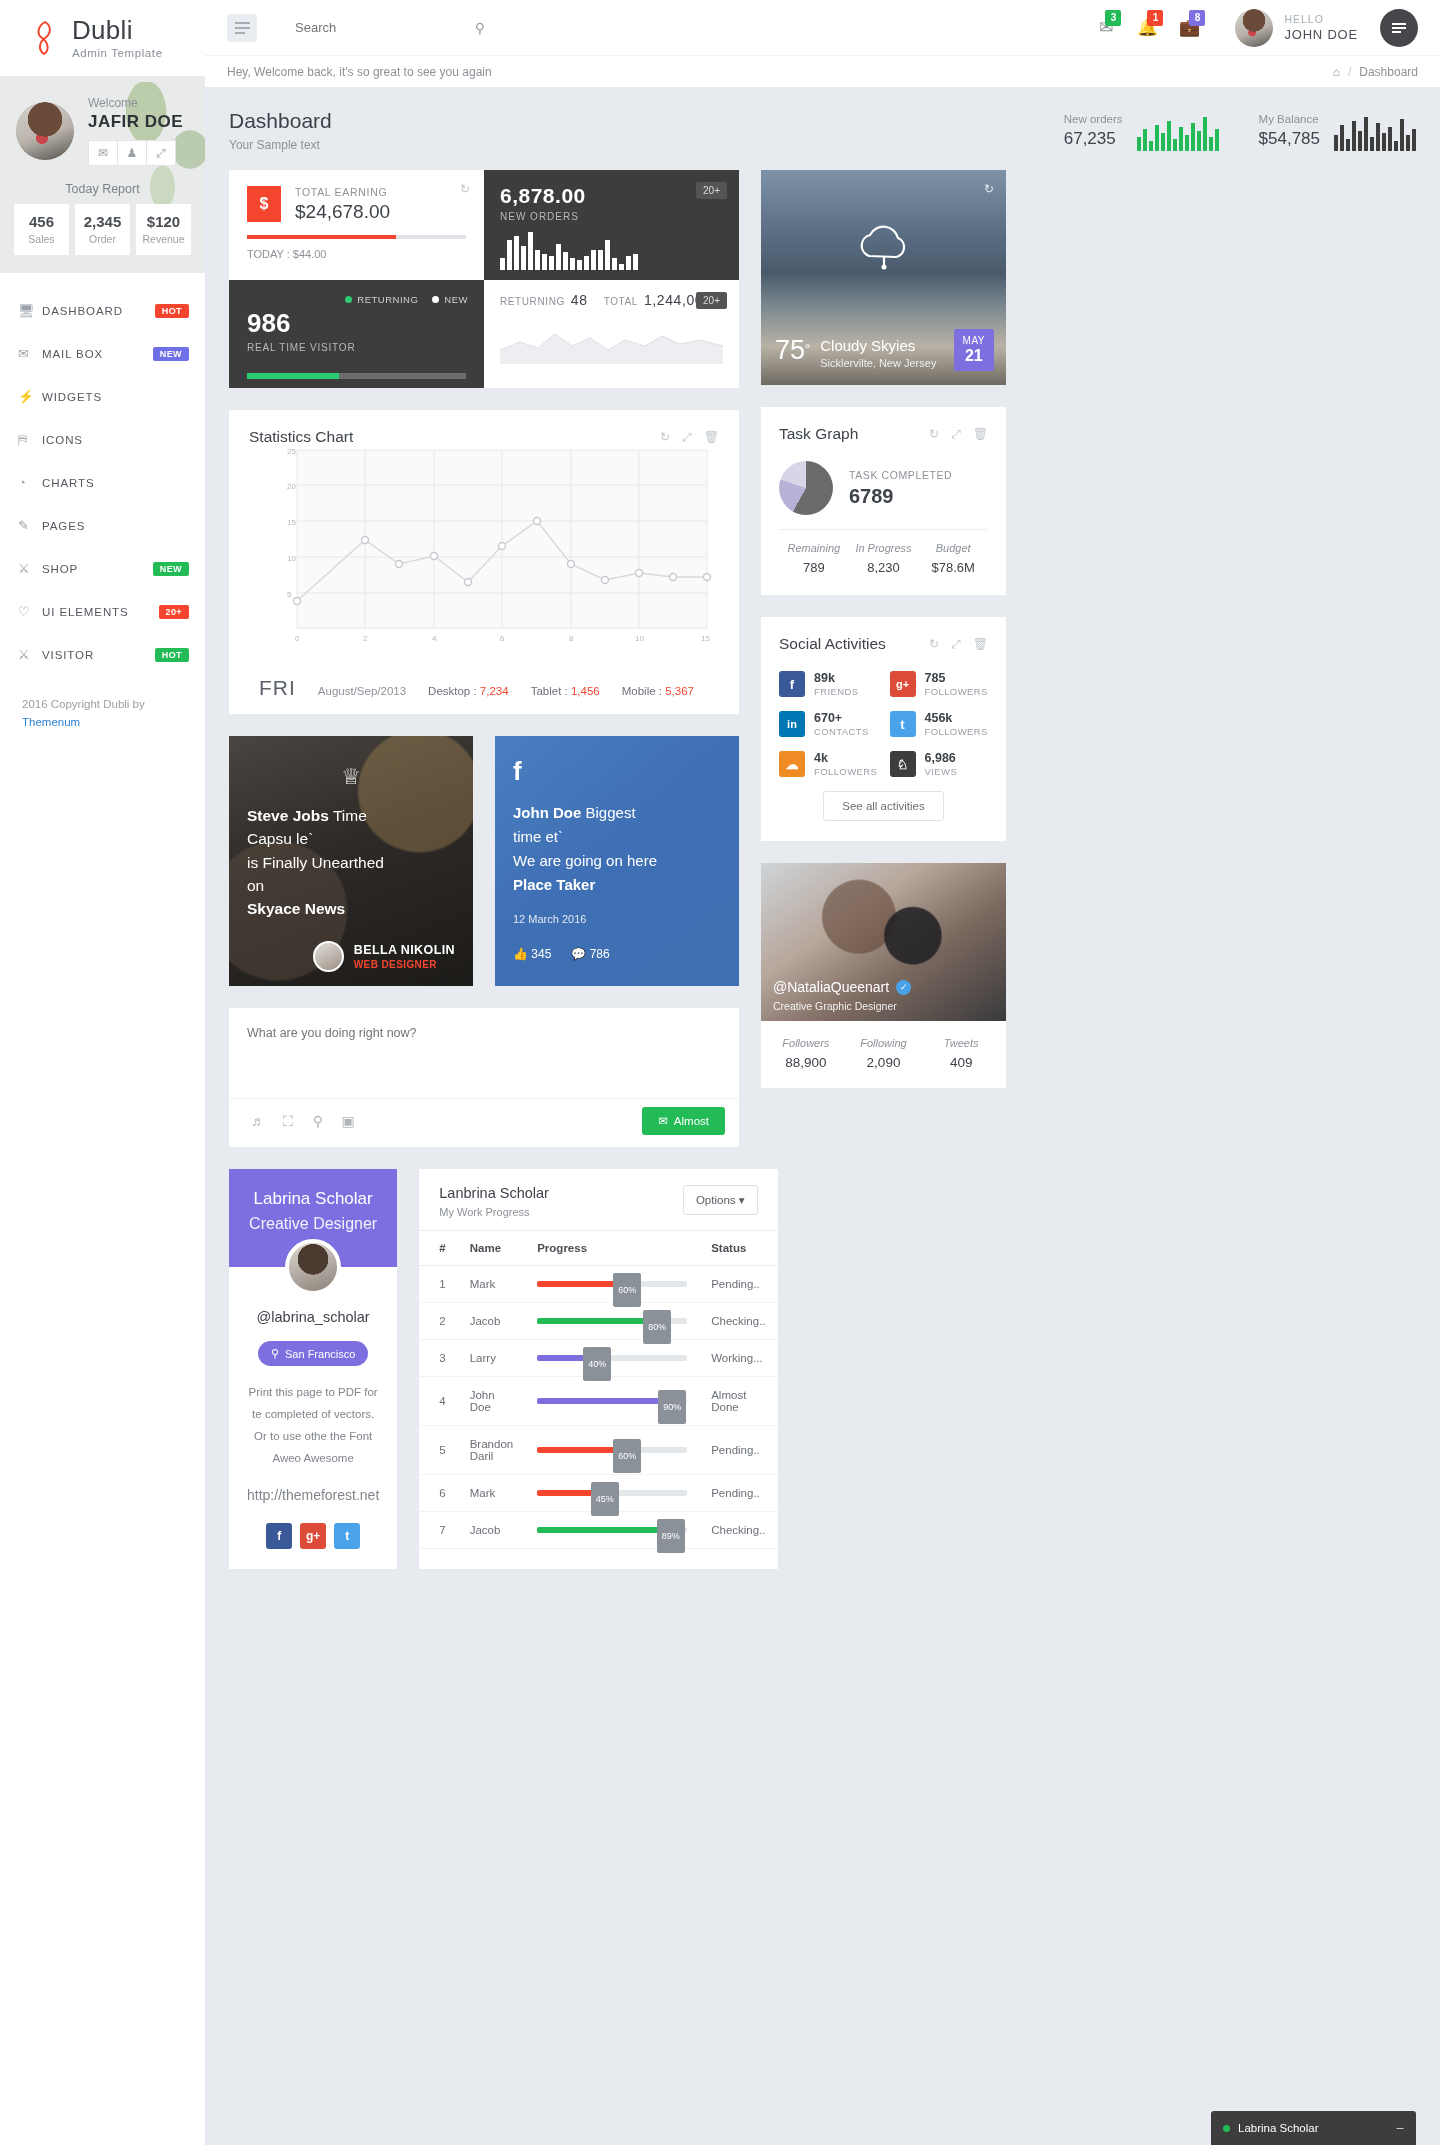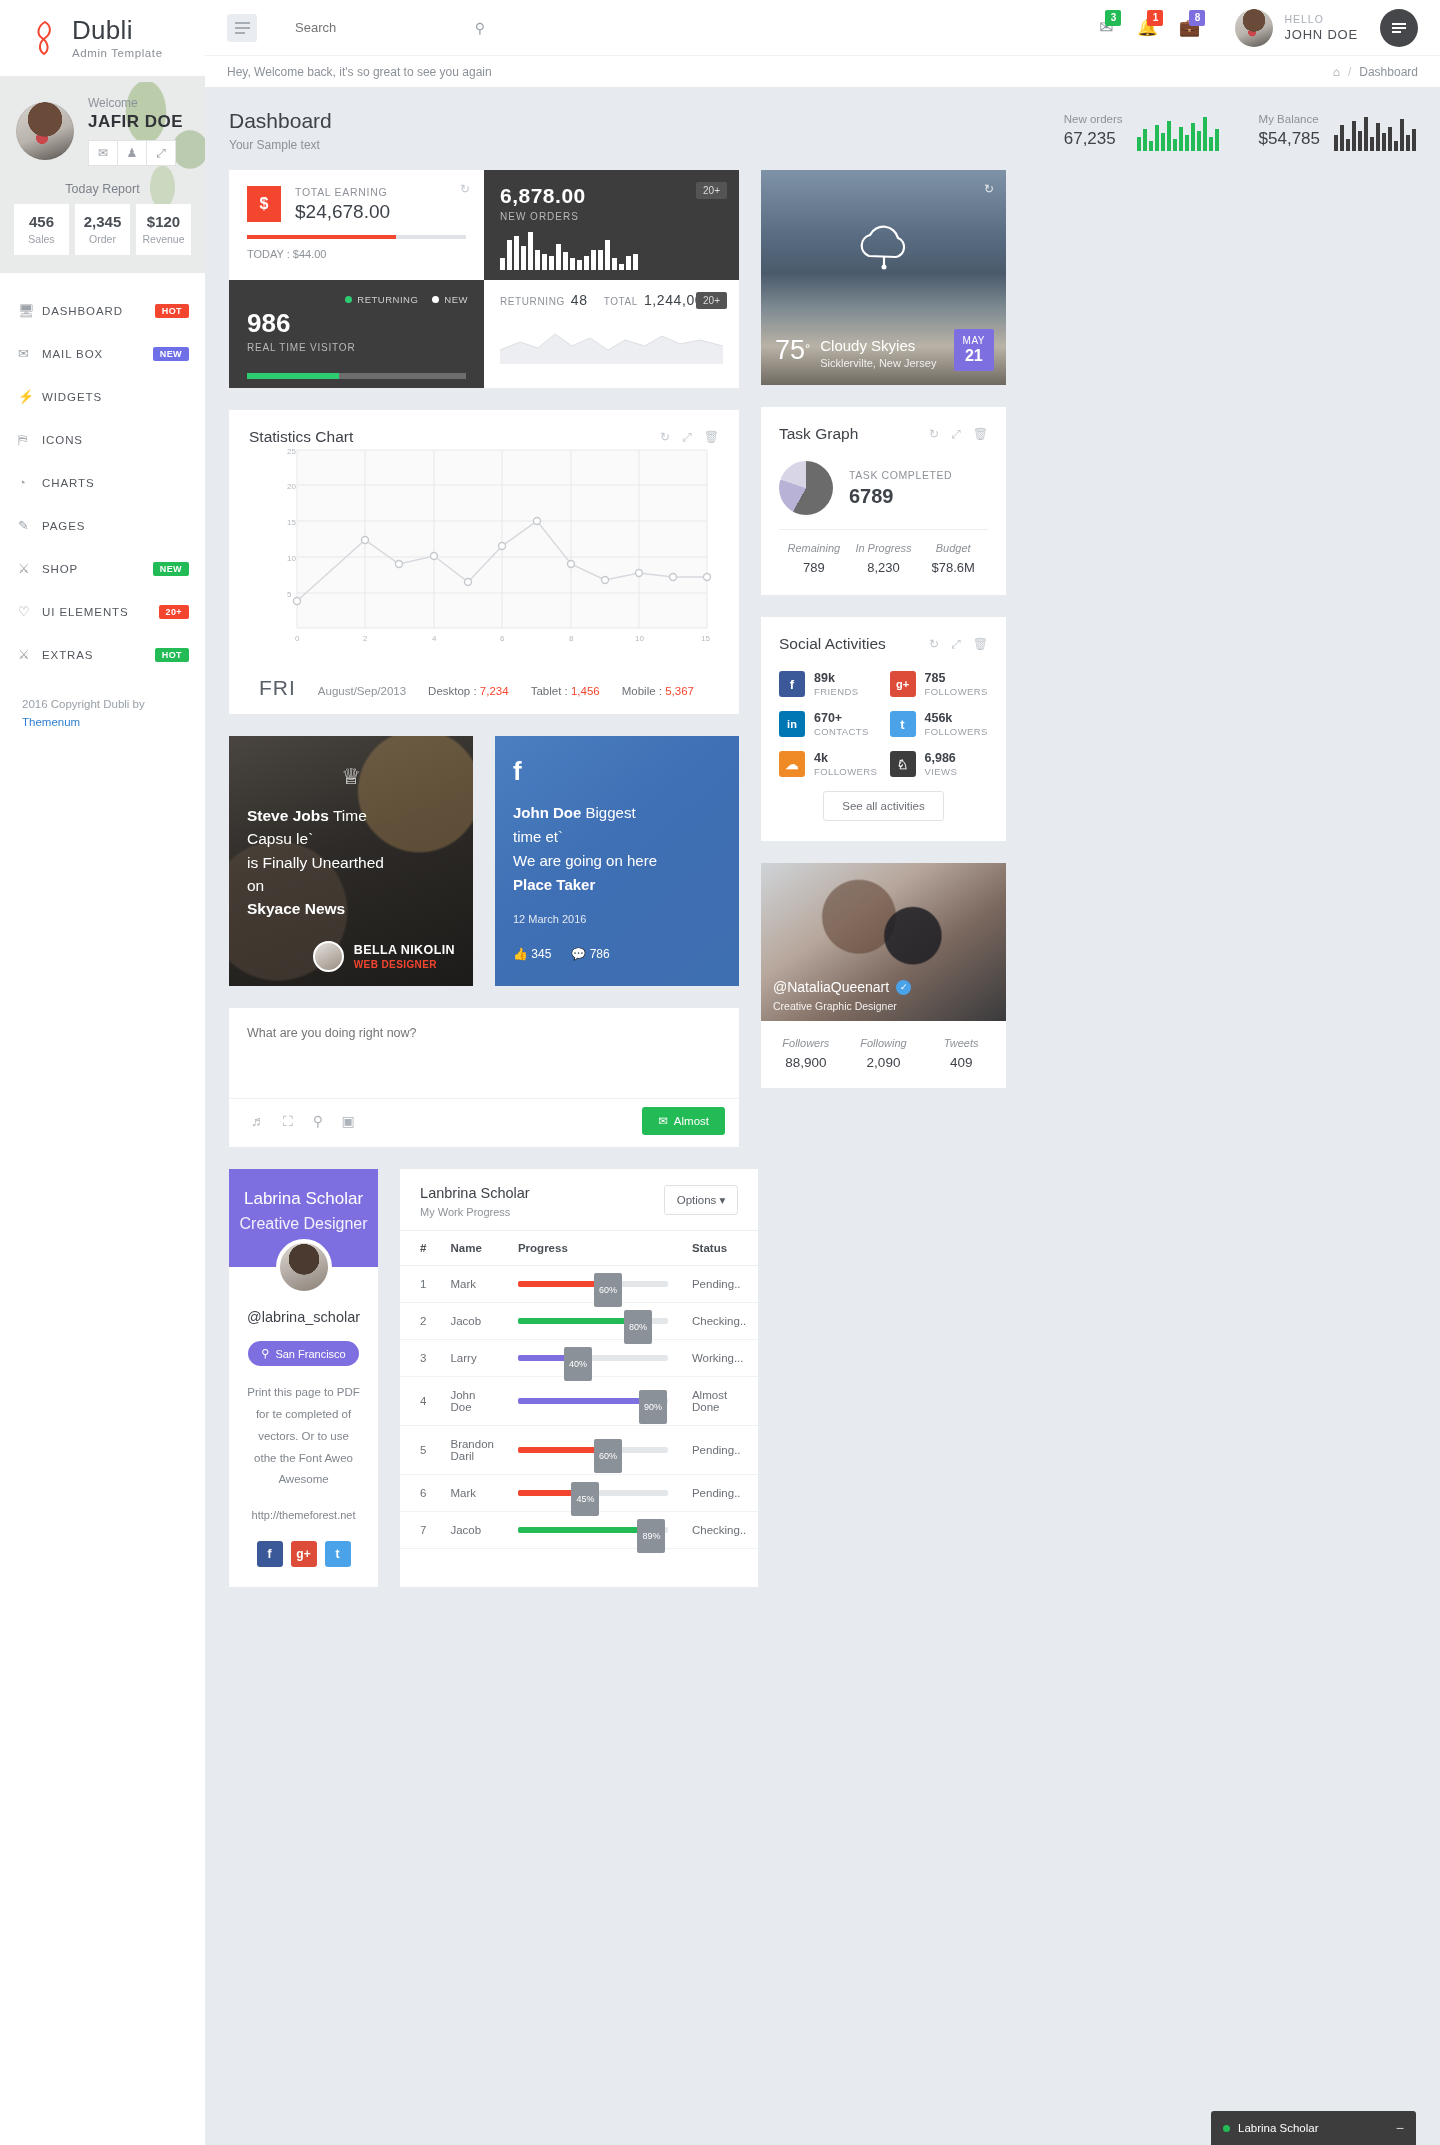--- a/index.html
+++ b/index.html
@@ -313,21 +313,21 @@
     background: radial-gradient(circle at 50% 34%, #4b3a30 0 38%, transparent 39%),
                 linear-gradient(160deg,#dfd9d2,#8b8179);
   }
   .pc-body { padding:42px 18px 20px; text-align:center;}
   .pc-handle { font-size:14.5px; color:#3e434a; }
   .pc-loc {
     display:inline-flex; align-items:center; gap:6px; background:#7e6fe0; color:#fff;
     font-size:11px; padding:6px 13px; border-radius:14px; margin-top:16px;
   }
   .pc-desc { font-size:11.5px; color:#80868d; line-height:1.9; margin-top:16px;}
-  .pc-url { font-size:11px; color:#80868d; margin-top:18px;}
+  .pc-url { font-size:14px; color:#80868d; margin-top:18px;}
   .pc-socials { display:flex; justify-content:center; gap:8px; margin-top:20px;}
   .pc-soc { width:26px; height:26px; border-radius:3px; color:#fff; display:flex; align-items:center; justify-content:center; font-size:12px; font-weight:bold;}
 
   .work-card { flex:1; background:#fff; }
   .wc-head { padding:16px 20px 12px; display:flex; align-items:flex-start;}
   .wc-t { font-size:14.5px; color:#3e434a;}
   .wc-s { font-size:11px; color:#8d9298; margin-top:5px;}
   .opt-btn {
     margin-left:auto; border:1px solid #dfe2e5; background:#fff; border-radius:3px;
     padding:7px 12px; font-size:11.5px; color:#5a6068; cursor:pointer; font-family:"Liberation Sans", sans-serif;
@@ -446,21 +446,21 @@
       </div>
       <div class="nav-spacer"></div>
       <div class="nav-item">
         <span class="nav-icon">♡</span>
         <span class="nav-label">UI ELEMENTS</span>
         <span class="badge-pill b-20">20+</span>
       </div>
       <div class="nav-spacer"></div>
       <div class="nav-item">
         <span class="nav-icon">⚔</span>
-        <span class="nav-label">EXTRAS</span>
+        <span class="nav-label">VISITOR</span>
         <span class="badge-pill b-green">HOT</span>
       </div>
     </nav>
 
     <div class="copyright">
       <span>2016 Copyright Dubli by</span>
       <a href="#">Themenum</a>
     </div>
   </aside>
 

